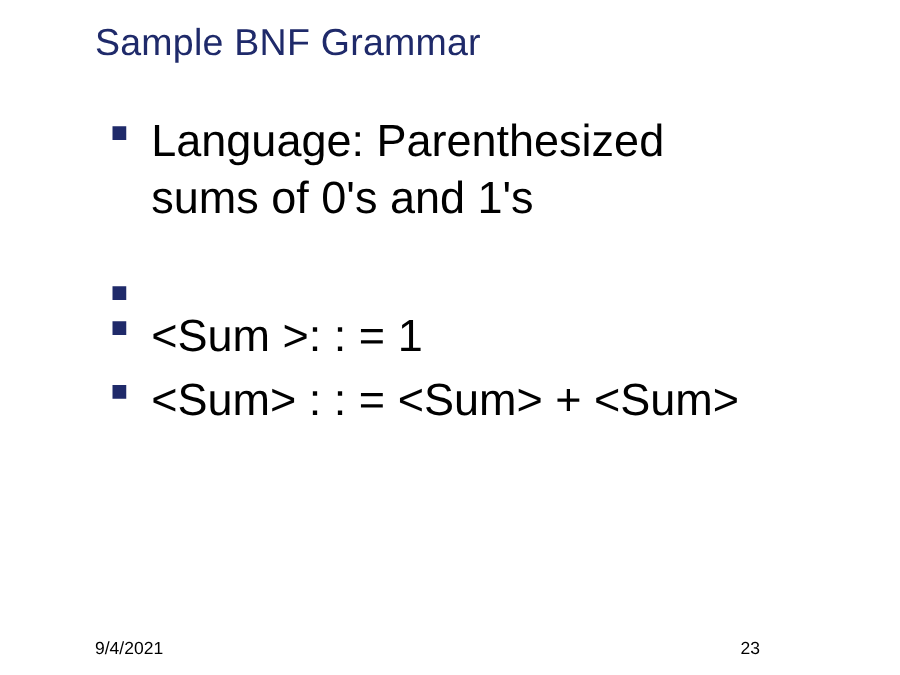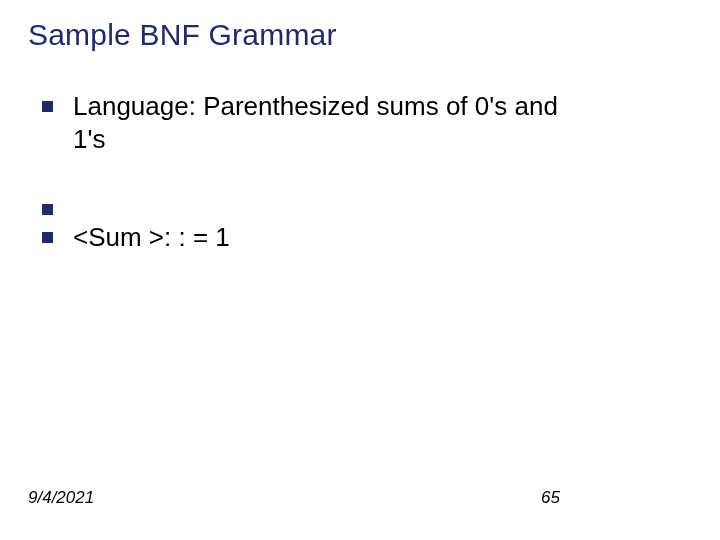--- a/index.html
+++ b/index.html
@@ -2,20 +2,21 @@
 <html><head>
 <meta charset="utf-8">
 <style>
   * { margin: 0; padding: 0; box-sizing: border-box; }
   html, body { width: 720px; height: 540px; background: #fff; font-family: Arial, Helvetica, sans-serif; }
   .slide {
     width: 588px;
     height: 540px;
     position: relative;
     padding: 18px 28px 0 28px;
+    margin-left: 48px;
   }
   .title {
     color: #1f2a6a;
     font-size: 30px;
     font-weight: 400;
     margin-bottom: 38px;
     letter-spacing: 0.2px;
   }
   .body {
     padding-left: 14px;
@@ -31,34 +32,33 @@
   .bullet {
     width: 11px;
     height: 11px;
     background: #1f2a6a;
     flex: 0 0 11px;
     margin-top: 11px;
     margin-right: 20px;
   }
   .text {
     color: #000;
-    font-size: 26px;
+    font-size: 36px;
     line-height: 1.25;
     font-weight: 400;
   }
   .footer {
     position: absolute;
     left: 28px;
     right: 28px;
-    bottom: 32px;
+    bottom: 14px;
     display: flex;
     justify-content: space-between;
     color: #000;
-    font-size: 17px;
-    font-style: italic;
+    font-size: 14px;
   }
 </style>
 </head>
 <body>
 
 <div class="slide">
   <h1 class="title">Sample BNF Grammar</h1>
 
   <div class="body">
     <div class="item">
@@ -68,19 +68,23 @@
 
     <div class="gap"></div>
 
     <div class="item">
       <span class="bullet"></span>
     </div>
     <div class="item">
       <span class="bullet"></span>
       <span class="text">&lt;Sum &gt;: : = 1</span>
     </div>
+    <div class="item">
+      <span class="bullet"></span>
+      <span class="text">&lt;Sum&gt; : : = &lt;Sum&gt; + &lt;Sum&gt;</span>
+    </div>
   </div>
 
   <div class="footer">
     <span>9/4/2021</span>
-    <span>65</span>
+    <span>23</span>
   </div>
 </div>
 
 </body></html>

